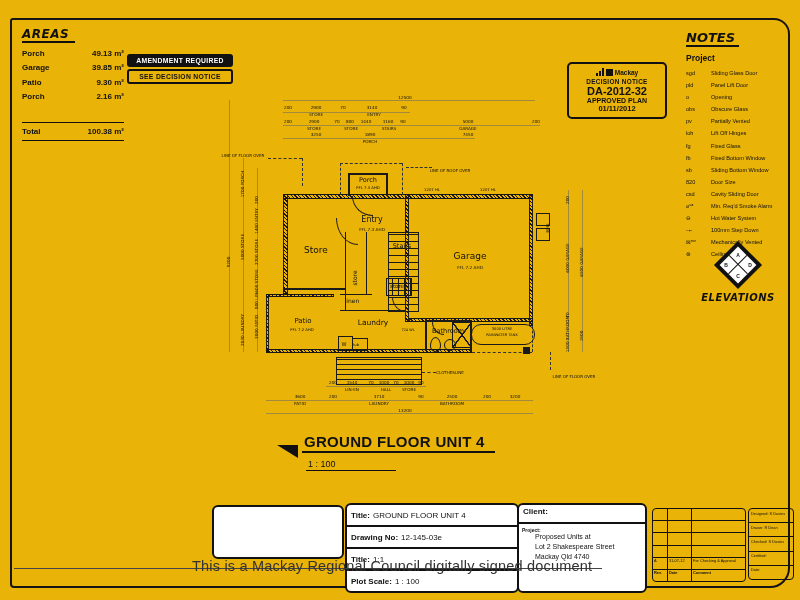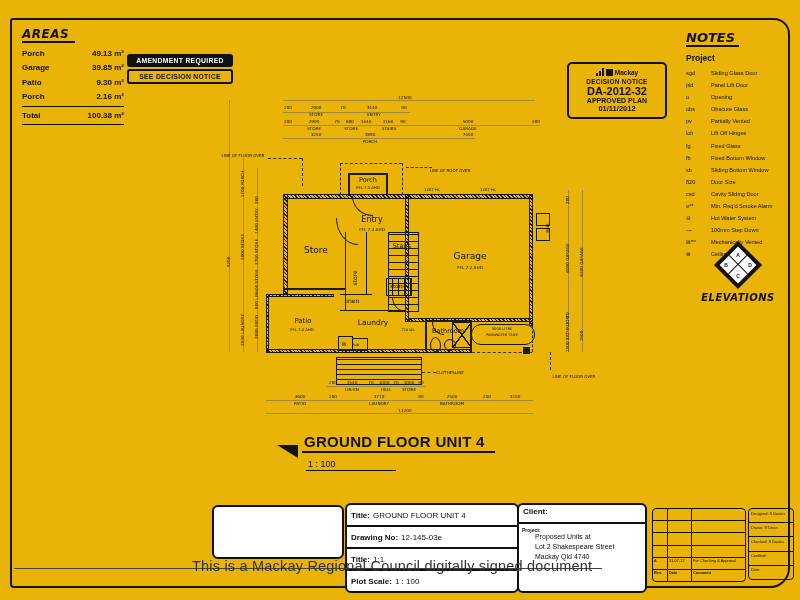--- a/index.html
+++ b/index.html
@@ -5,21 +5,21 @@
   html,body{margin:0;padding:0;background:#fff;}
   #sheet{position:relative;width:800px;height:600px;background:#eab308;overflow:hidden;
          font-family:"Liberation Sans",sans-serif;color:#111;}
   #frame{position:absolute;left:10px;top:18px;width:776px;height:566px;
          border:2px solid #151515;border-radius:3px 16px 20px 4px;}
   
   #areas{position:absolute;left:22px;top:24px;width:102px;}
   #areas .t{font-family:"DejaVu Sans",sans-serif;font-style:italic;font-weight:bold;font-size:12px;
             border-bottom:2px solid #111;display:inline-block;padding-right:6px;letter-spacing:.5px;}
   .arow{display:flex;justify-content:space-between;font-size:8px;font-weight:bold;margin-top:5.5px;}
-  #areas-total{border-top:1.5px solid #111;border-bottom:1.5px solid #111;margin-top:5px;padding:4px 0 4px 0;}
+  #areas-total{border-top:1.5px solid #111;border-bottom:1.5px solid #111;margin-top:21px;padding:4px 0 4px 0;}
   
   #amend{position:absolute;left:127px;top:54px;width:106px;text-align:center;}
   #amend .b1{background:#111;color:#fff;font-size:6.8px;font-weight:bold;border-radius:3px;padding:3px 2px;letter-spacing:.3px;}
   #amend .b2{border:2px solid #111;border-radius:3px;font-size:6.8px;font-weight:bold;padding:2px 1px;margin-top:2px;letter-spacing:.3px;}
   #approval{position:absolute;left:567px;top:62px;width:96px;border:2px solid #111;border-radius:5px;
             text-align:center;padding:3px 0 4px 0;}
   #approval .logo{display:flex;align-items:flex-end;justify-content:center;gap:2px;height:9px;margin-bottom:2px;}
   #approval .bars{display:flex;align-items:flex-end;gap:1px;}
   #approval .bars i{display:block;width:2px;background:#111;}
   #approval .sq{width:7px;height:7px;background:#111;}

